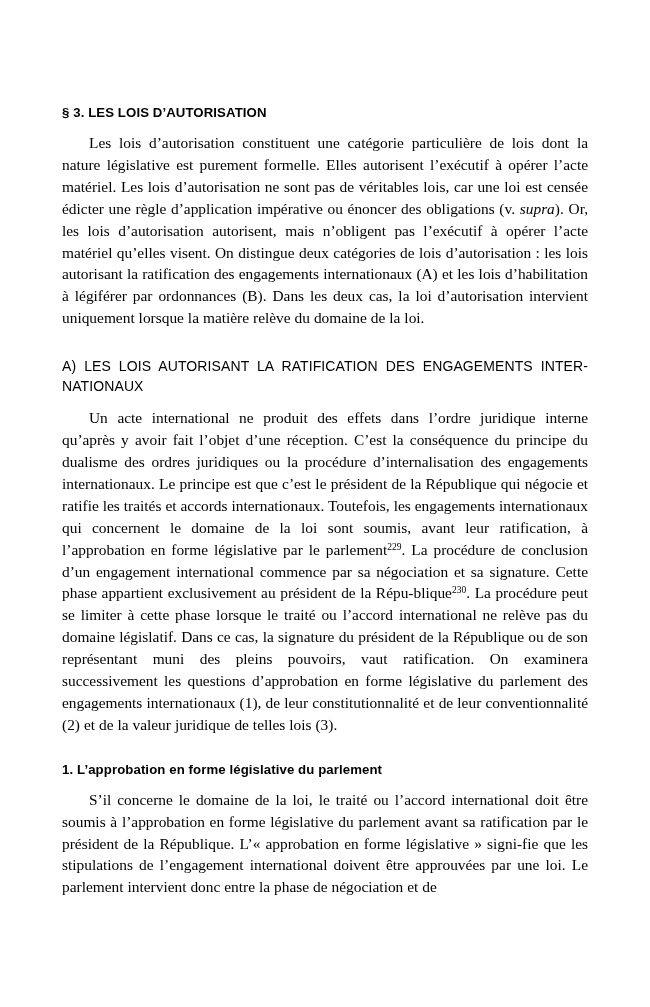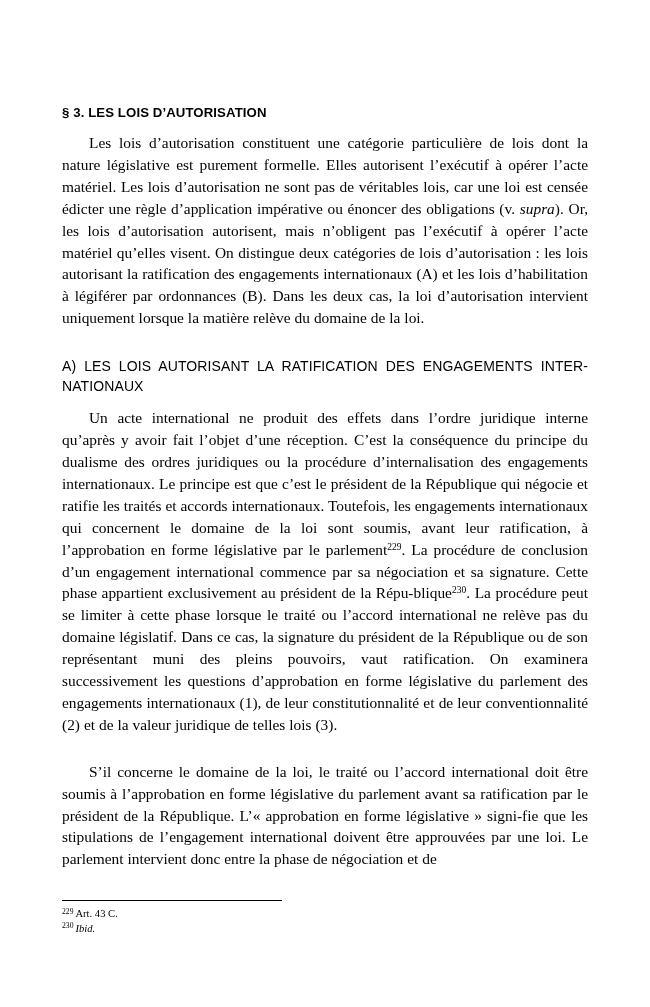--- a/index.html
+++ b/index.html
@@ -144,27 +144,21 @@
     <p class="body"><span>Les lois d’autorisation constituent une catégorie particulière de lois dont la nature législative est purement formelle. Elles autorisent l’exécutif à opérer l’acte matériel. Les lois d’autorisation ne sont pas de véritables lois, car une loi est censée édicter une règle d’application impérative ou énoncer des obligations (v. </span><i class="ital">supra</i><span>). Or, les lois d’autorisation autorisent, mais n’obligent pas l’exécutif à opérer l’acte matériel qu’elles visent. On distingue deux catégories de lois d’autorisation : les lois autorisant la ratification des engagements internationaux (A) et les lois d’habilitation à légiférer par ordonnances (B). Dans les deux cas, la loi d’autorisation intervient uniquement lorsque la matière relève du domaine de la loi.</span></p>
 
     <div class="spacer-lg"></div>
 
     <h2 class="sub-heading">A) LES LOIS AUTORISANT LA RATIFICATION DES ENGAGEMENTS INTER-NATIONAUX</h2>
 
     <p class="body"><span>Un acte international ne produit des effets dans l’ordre juridique interne qu’après y avoir fait l’objet d’une réception. C’est la conséquence du principe du dualisme des ordres juridiques ou la procédure d’internalisation des engagements internationaux. Le principe est que c’est le président de la République qui négocie et ratifie les traités et accords internationaux. Toutefois, les engagements internationaux qui concernent le domaine de la loi sont soumis, avant leur ratification, à l’approbation en forme législative par le parlement</span><sup class="fn-ref">229</sup><span>. La procédure de conclusion d’un engagement international commence par sa négociation et sa signature. Cette phase appartient exclusivement au président de la Répu-blique</span><sup class="fn-ref">230</sup><span>. La procédure peut se limiter à cette phase lorsque le traité ou l’accord international ne relève pas du domaine législatif. Dans ce cas, la signature du président de la République ou de son représentant muni des pleins pouvoirs, vaut ratification. On examinera successivement les questions d’approbation en forme législative du parlement des engagements internationaux (1), de leur constitutionnalité et de leur conventionnalité (2) et de la valeur juridique de telles lois (3).</span></p>
 
     <div class="spacer-md"></div>
 
+    <h3 class="item-heading">1. L’approbation en forme législative du parlement</h3>
 
     <p class="body">S’il concerne le domaine de la loi, le traité ou l’accord international doit être soumis à l’approbation en forme législative du parlement avant sa ratification par le président de la République. L’« approbation en forme législative » signi-fie que les stipulations de l’engagement international doivent être approuvées par une loi. Le parlement intervient donc entre la phase de négociation et de</p>
 
   </div>
 
-  <div class="footnotes">
-    <hr class="footnote-rule">
-
-    <p class="footnote"><sup>229</sup><span>Art. 43 C.</span><i class="ital"></i></p>
-
-    <p class="footnote"><sup>230</sup><span></span><i class="ital">Ibid.</i></p>
-  </div>
 
 
 </div>
 
 </body></html>

